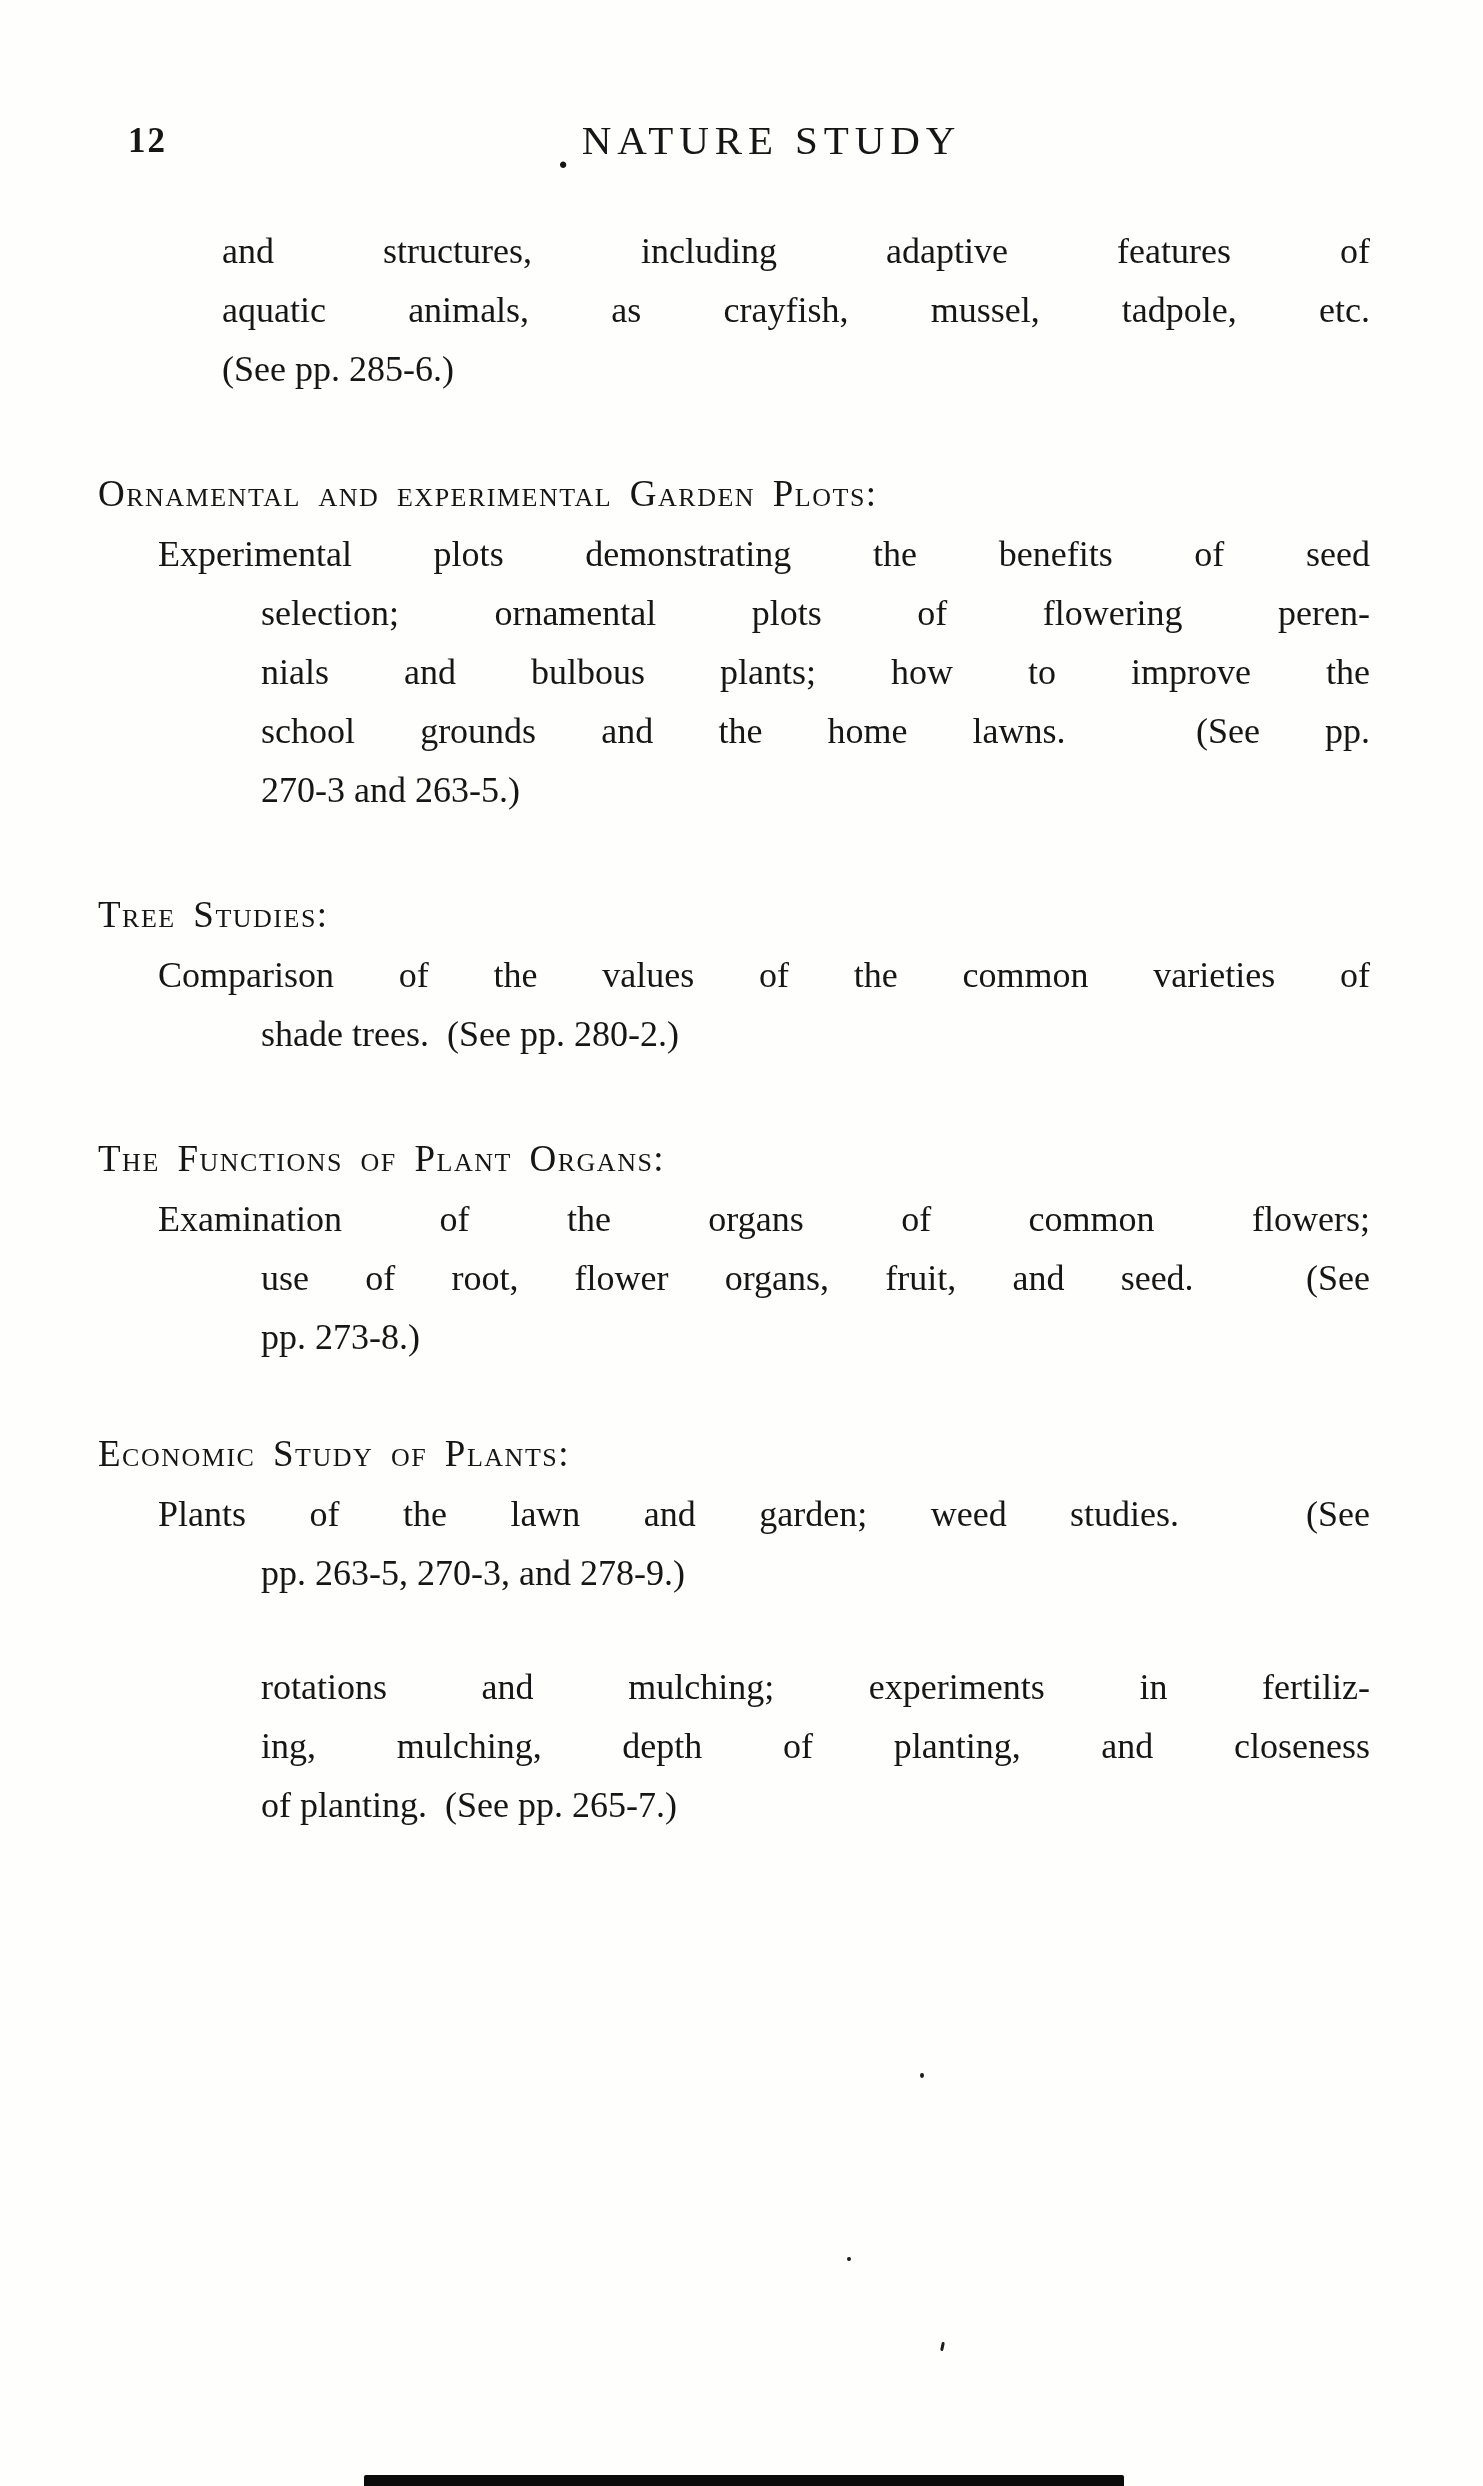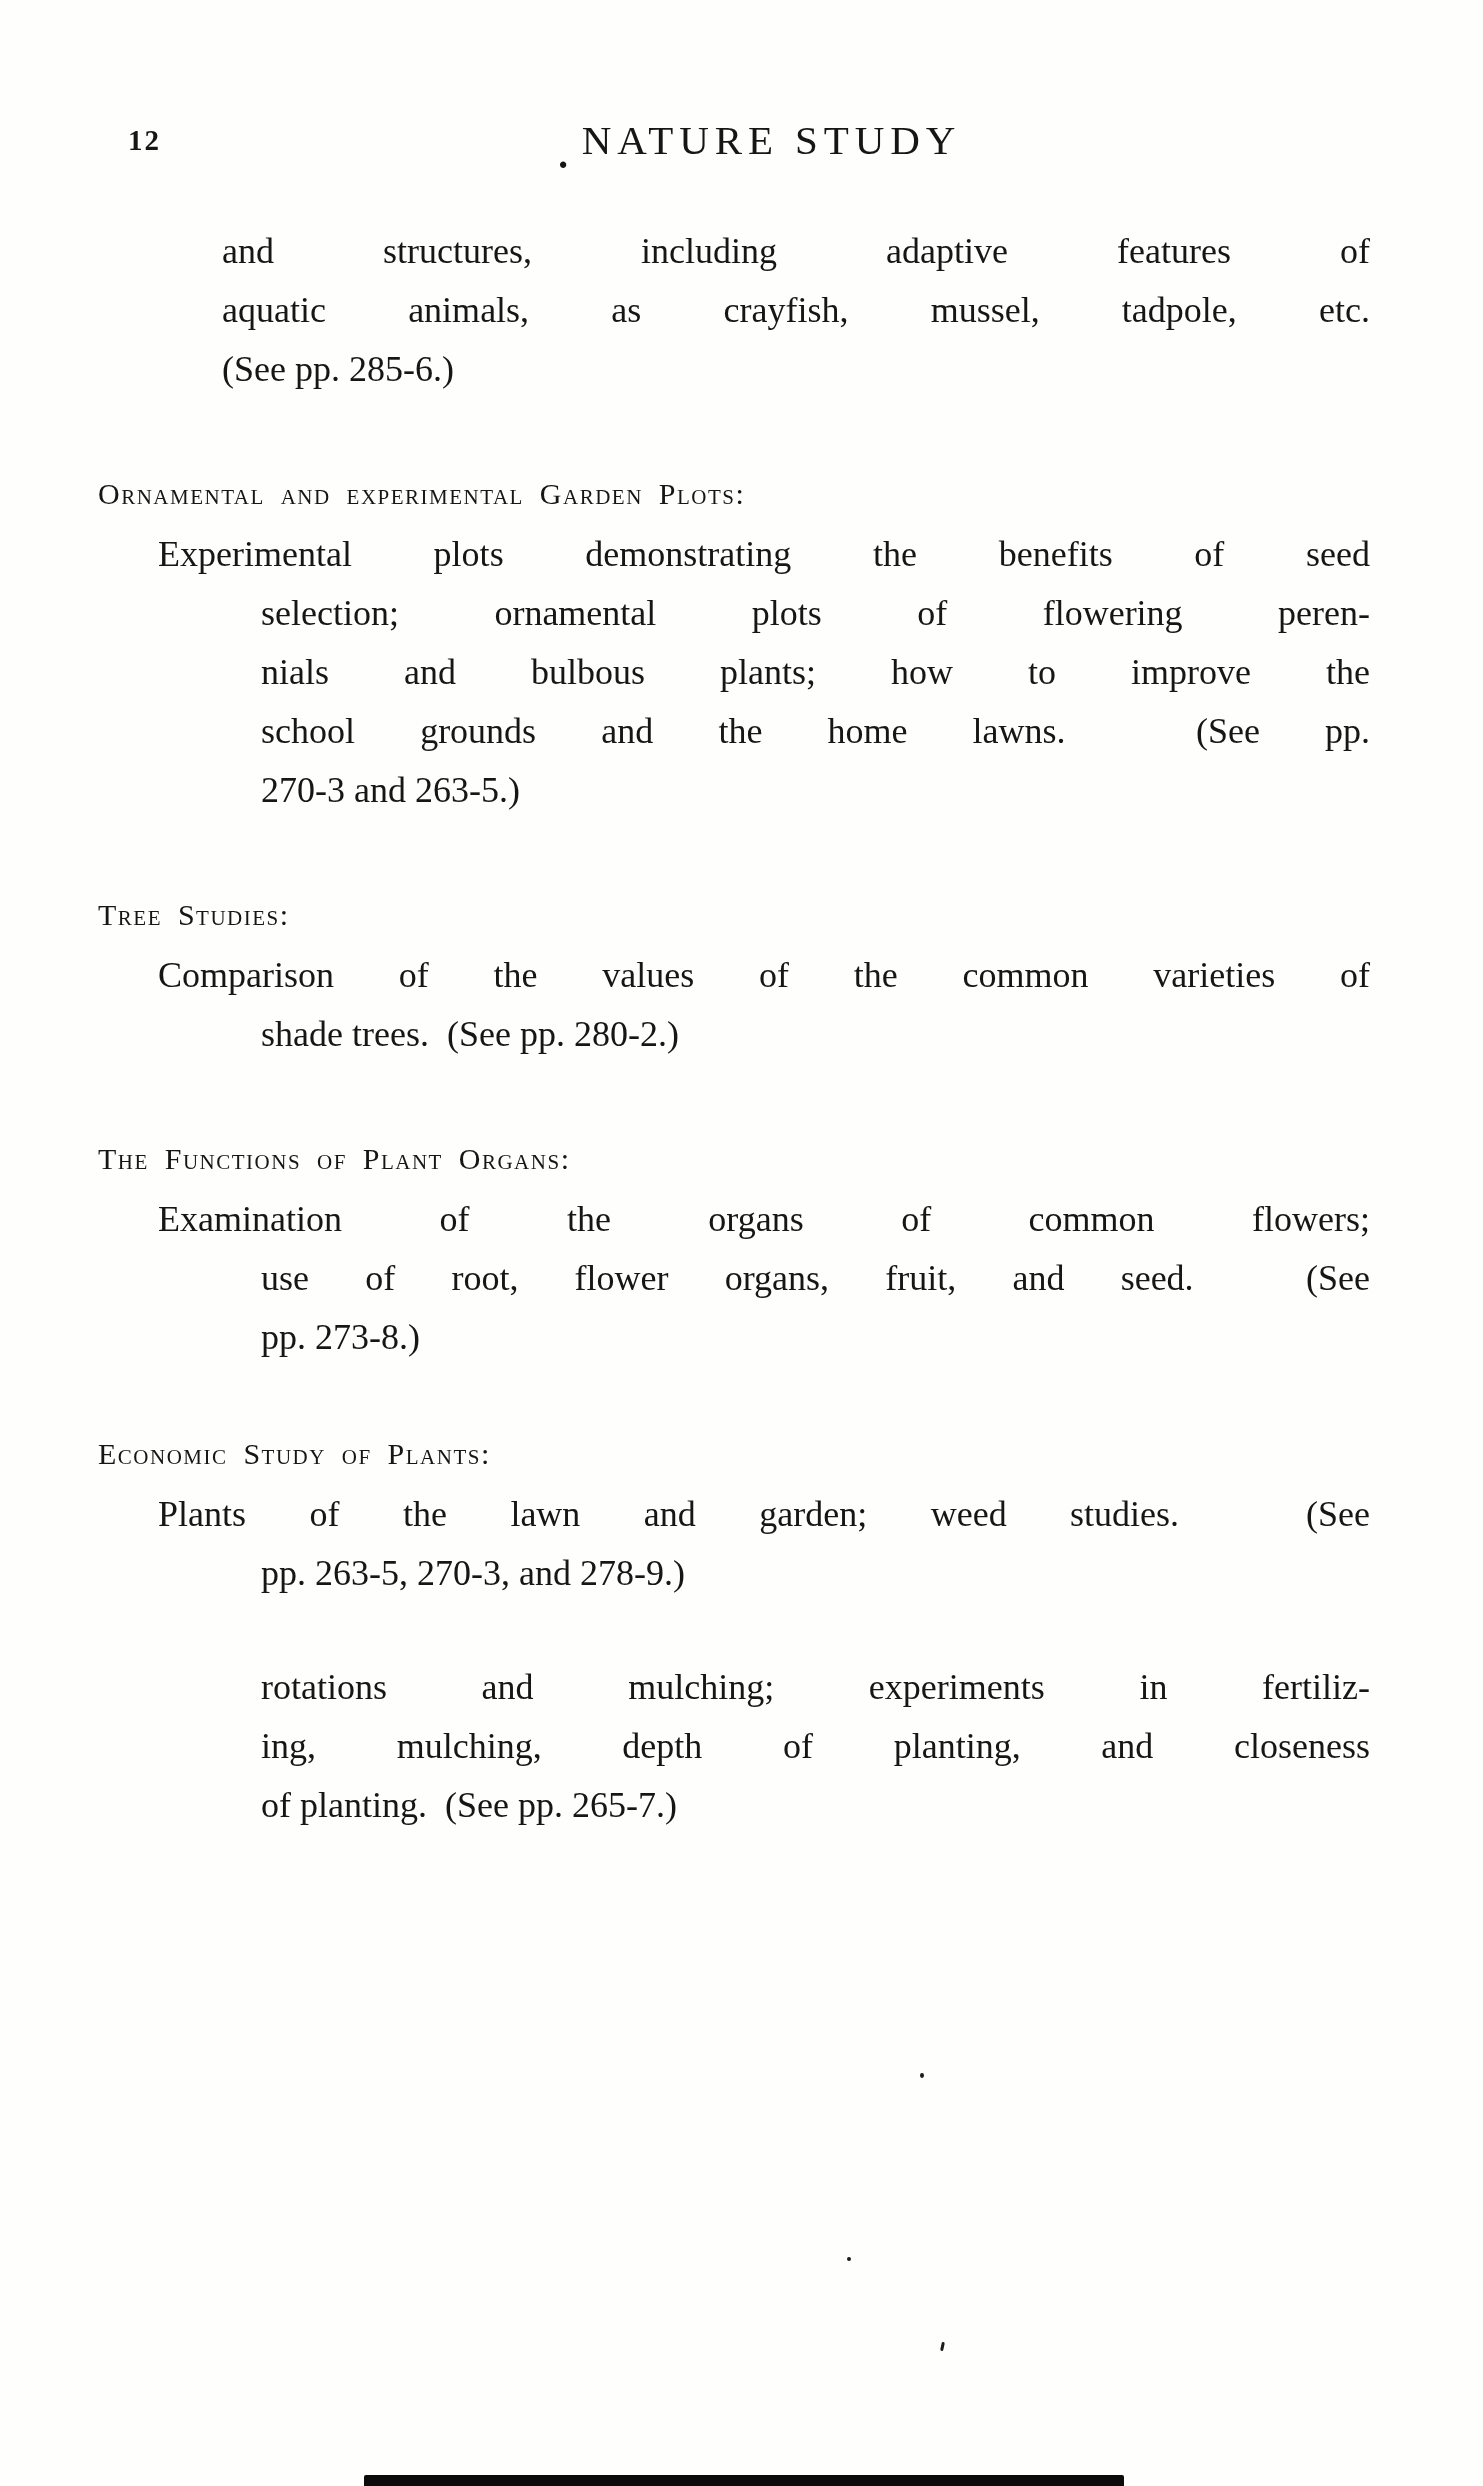--- a/index.html
+++ b/index.html
@@ -17,21 +17,21 @@
   
   .running-head {
     position: relative;
     height: 45px;
     line-height: 45px;
   }
   .folio {
     position: absolute;
     left: 128px;
     top: 0;
-    font-size: 29px;
+    font-size: 35px;
     font-weight: 700;
     letter-spacing: 2px;
   }
   .head-title-wrap {
     position: absolute;
     left: 0; right: 0;
     text-align: center;
     transform: translateX(17.7px);
   }
   .head-title {
@@ -57,21 +57,21 @@
   .ln {
     line-height: 59px;
     white-space: normal;
   }
   .j { text-align: justify; text-align-last: justify; }
   .intro-par { padding-left: 124px; }
   .section { margin-top: 63px; }
   .section.tight { margin-top: 55px; }
   .sec-head {
     font-variant: small-caps;
-    font-size: 30px;
+    font-size: 37px;
     line-height: 63px;
     letter-spacing: 1.5px;
     word-spacing: 6.9px;
   }
   .sec-body { padding-left: 163px; }
   .sec-body .first { margin-left: -103px; }
   
   .speck {
     position: absolute;
     background: #1b1b1b;

